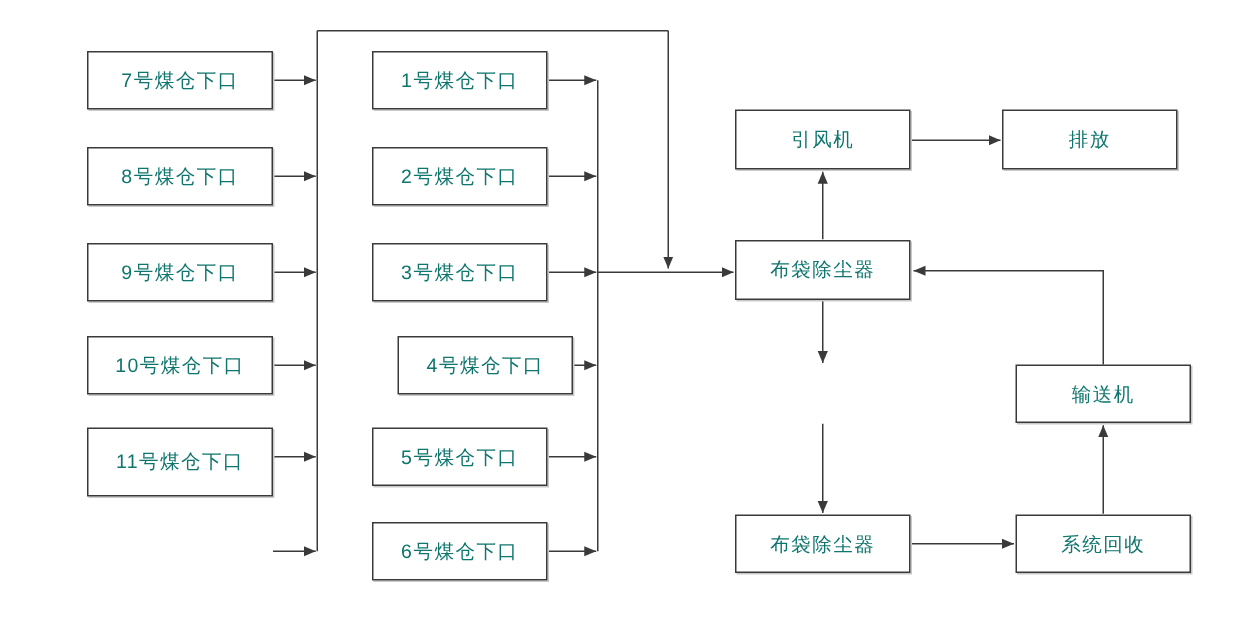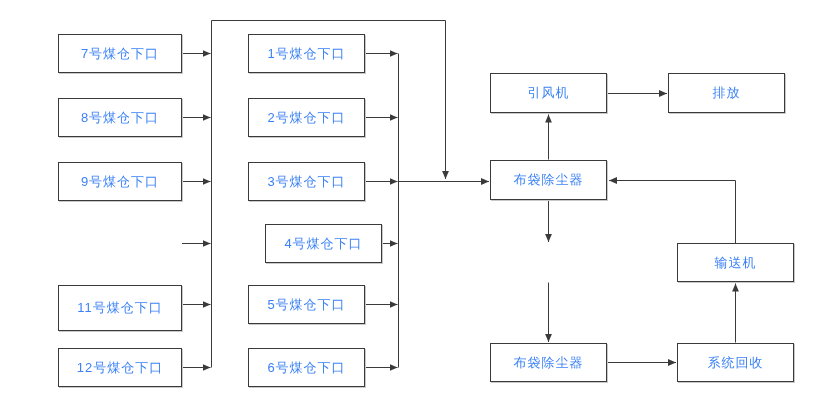--- a/index.html
+++ b/index.html
@@ -10,21 +10,21 @@
     font-family:"Liberation Sans","DejaVu Sans",sans-serif;
     overflow:hidden;
   }
   .node{
     position:absolute;
     box-sizing:border-box;
     border:1px solid #3a3a3a;
     background:#fff;
     box-shadow:1px 1px 0 #c9c9c9;
     display:flex;align-items:center;justify-content:center;
-    font-size:13px;color:#3b82f6;
+    font-size:13px;color:#0f766e;
     letter-spacing:1px;
     white-space:nowrap;
     z-index:2;
   }
   svg.wires{position:absolute;left:0;top:0;z-index:1;}
 </style>
 </head>
 <body>
 
 <div id="canvas">
@@ -72,22 +72,22 @@
 
       <line x1="735.5" y1="342.5" x2="735.5" y2="283.5" marker-end="url(#arr)"></line>
 
       <path d="M735.5,243.5 L735.5,180.5 L609,180.5" marker-end="url(#arr)"></path>
     </g>
   </svg>
 
   <div class="node" style="left:58px;top:34px;width:124px;height:39px">7号煤仓下口</div>
   <div class="node" style="left:58px;top:98px;width:124px;height:39px">8号煤仓下口</div>
   <div class="node" style="left:58px;top:162px;width:124px;height:39px">9号煤仓下口</div>
+  <div class="node" style="left:58px;top:224px;width:124px;height:39px">10号煤仓下口</div>
   <div class="node" style="left:58px;top:285px;width:124px;height:46px">11号煤仓下口</div>
-  <div class="node" style="left:58px;top:348px;width:124px;height:39px">12号煤仓下口</div>
 
   <div class="node" style="left:248px;top:34px;width:117px;height:39px">1号煤仓下口</div>
   <div class="node" style="left:248px;top:98px;width:117px;height:39px">2号煤仓下口</div>
   <div class="node" style="left:248px;top:162px;width:117px;height:39px">3号煤仓下口</div>
   <div class="node" style="left:265px;top:224px;width:117px;height:39px">4号煤仓下口</div>
   <div class="node" style="left:248px;top:285px;width:117px;height:39px">5号煤仓下口</div>
   <div class="node" style="left:248px;top:348px;width:117px;height:39px">6号煤仓下口</div>
 
   <div class="node" style="left:490px;top:73px;width:117px;height:40px">引风机</div>
   <div class="node" style="left:490px;top:160px;width:117px;height:40px">布袋除尘器</div>

